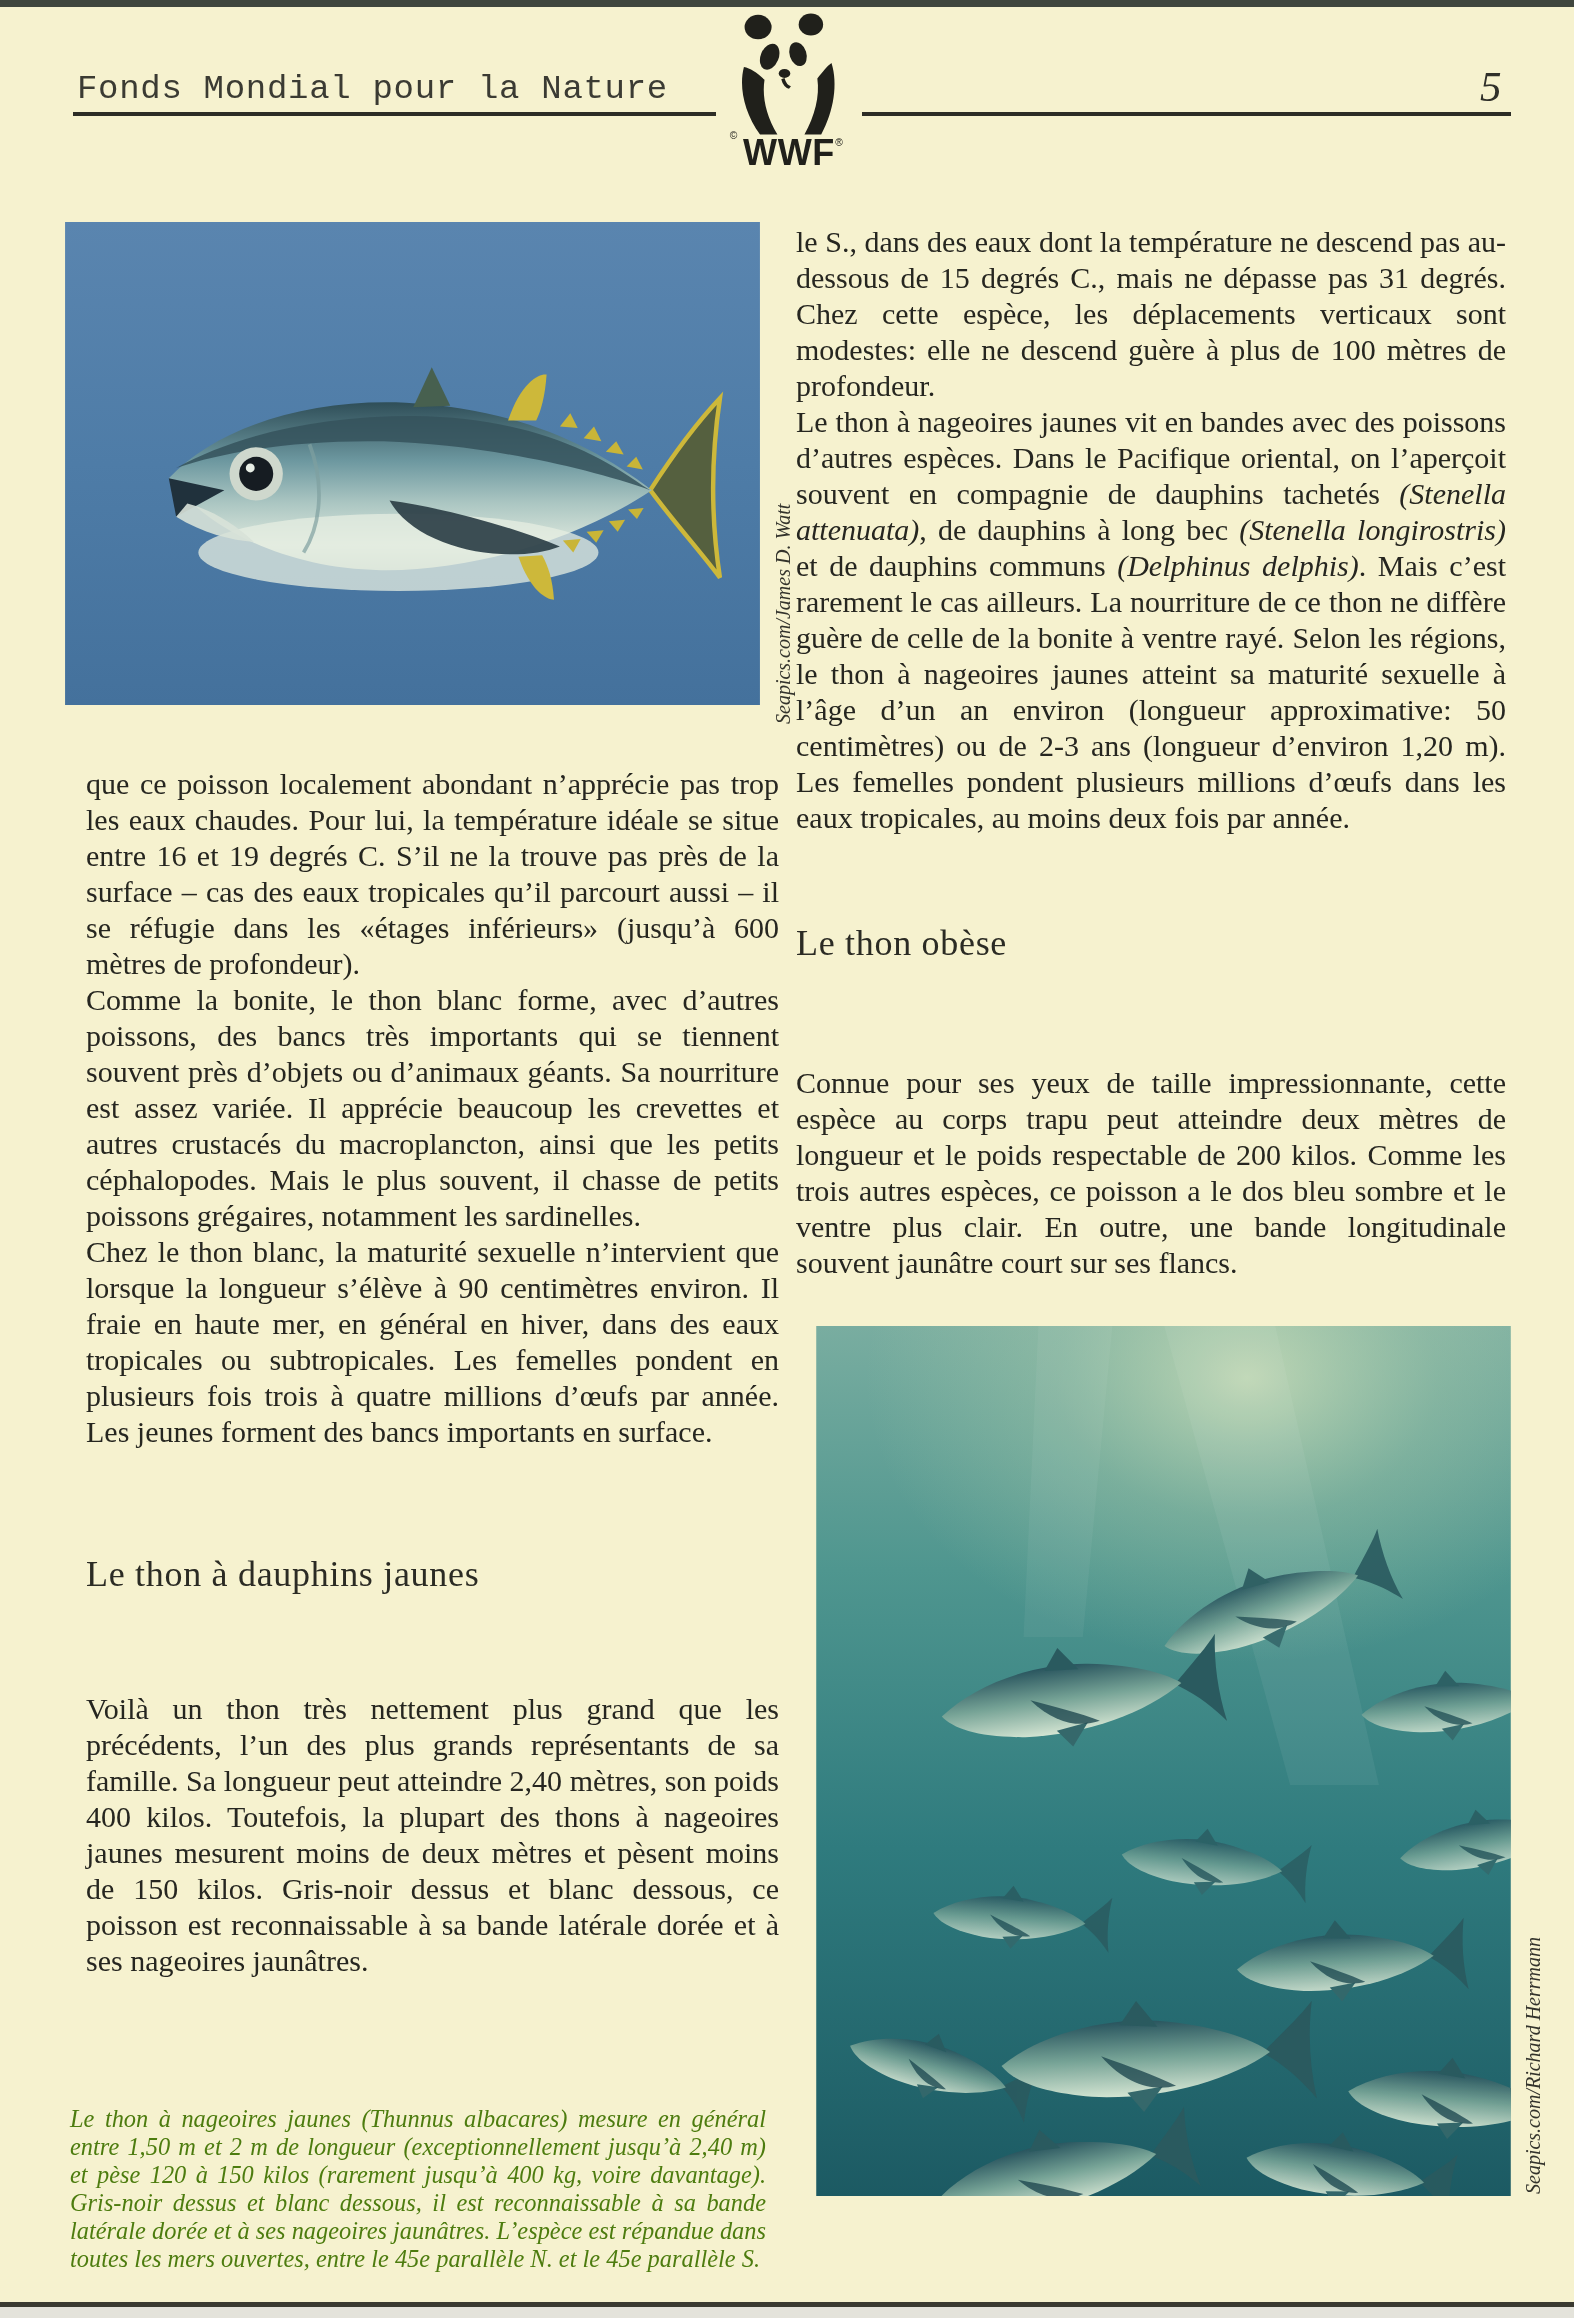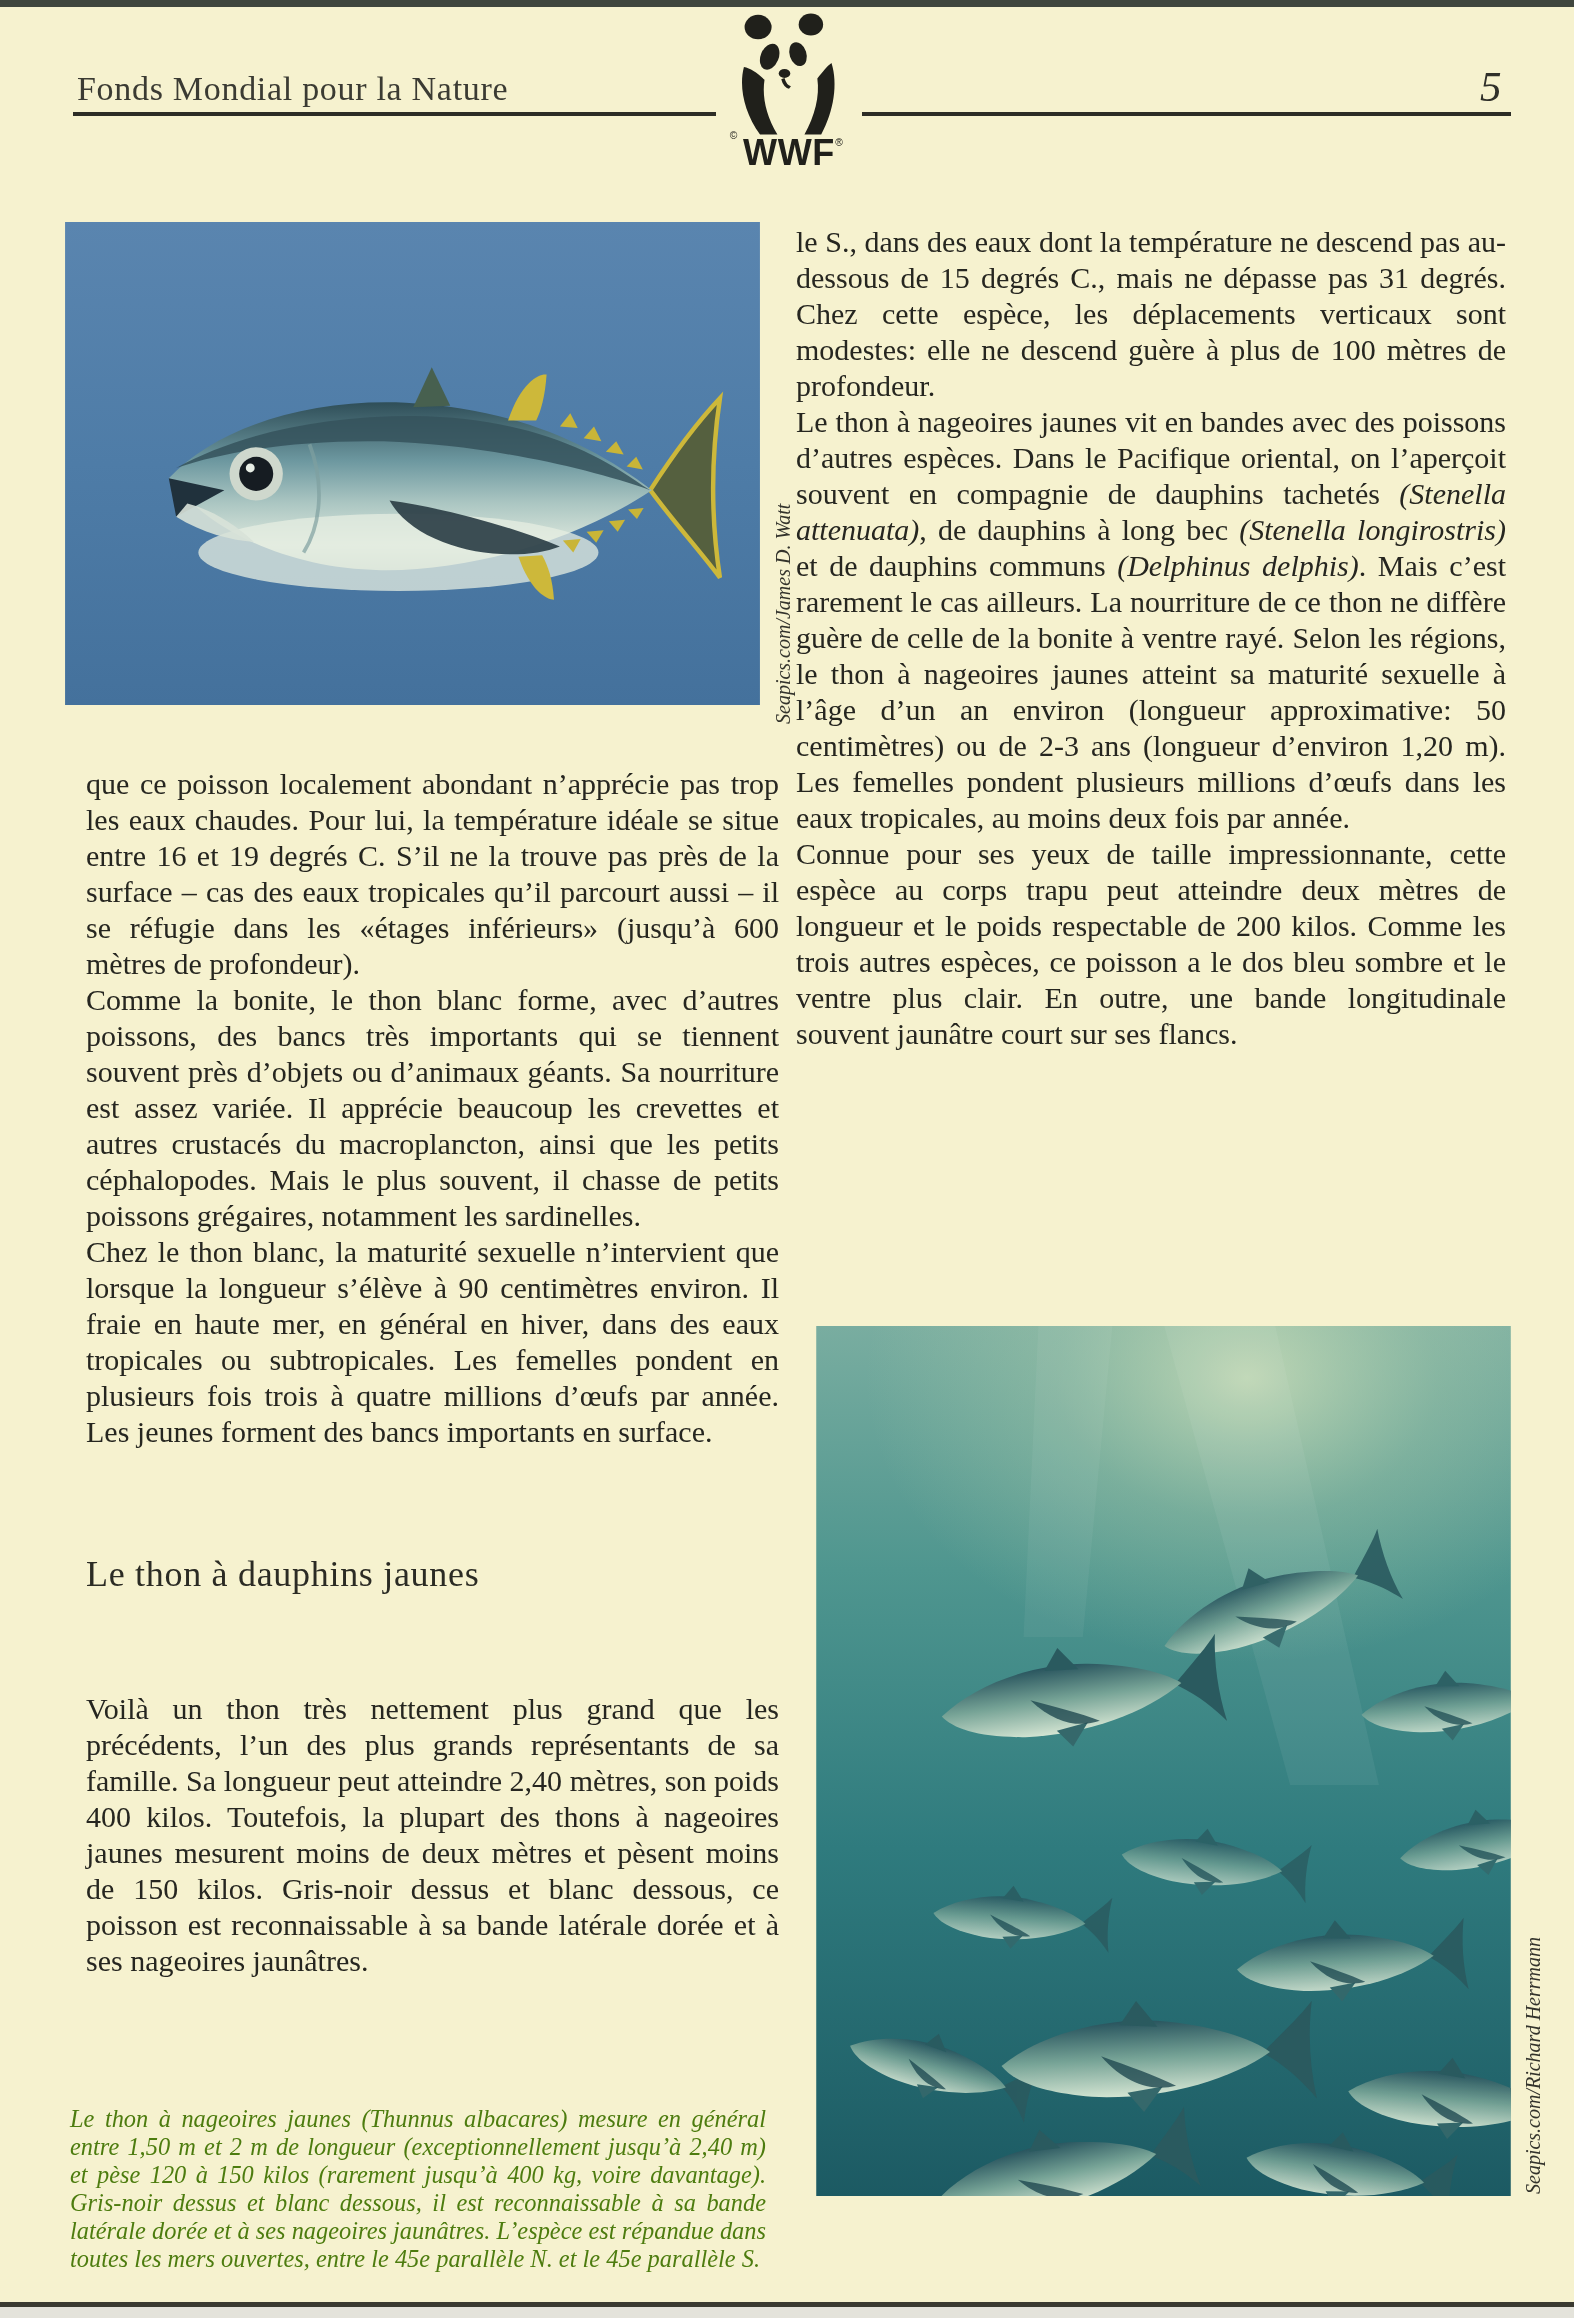--- a/index.html
+++ b/index.html
@@ -8,21 +8,21 @@
     background:#f6f2cf;overflow:hidden;
     font-family:"Liberation Serif",serif;color:#262620;
   }
   .strip-top{position:absolute;left:0;top:0;width:100%;height:6.7px;background:#3f463e;}
   .strip-bottom-dark{position:absolute;left:0;top:2302px;width:100%;height:5.2px;background:#3a3a31;}
   .strip-bottom-light{position:absolute;left:0;top:2307px;width:100%;height:12px;background:#e4e3db;}
 
   
   .org-name{
     position:absolute;left:77px;top:70px;
-    font-family:Liberation Serif, serif;font-size:34px;letter-spacing:0.7px;
+    font-family:Liberation Mono, monospace;font-size:34px;letter-spacing:0.7px;
     color:#3b3b33;white-space:nowrap;
   }
   .rule{position:absolute;top:112px;height:3.7px;background:#2d2d26;}
   .rule-left{left:73px;width:643px;}
   .rule-right{left:862px;width:649px;}
   .page-number{
     position:absolute;left:1480px;top:62px;
     font-size:43px;font-style:italic;color:#30302a;
   }
   .logo{position:absolute;left:724px;top:9px;width:130px;height:161px;}
@@ -137,20 +137,21 @@
     <p>Chez le thon blanc, la maturité sexuelle n’intervient que lorsque la longueur s’élève à 90 centimètres environ. Il fraie en haute mer, en général en hiver, dans des eaux tropicales ou subtropicales. Les femelles pondent en plusieurs fois trois à quatre millions d’œufs par année. Les jeunes forment des bancs importants en surface.</p>
     <h2>Le thon à dauphins jaunes</h2>
     <p>Voilà un thon très nettement plus grand que les précédents, l’un des plus grands représentants de sa famille. Sa longueur peut atteindre 2,40 mètres, son poids 400 kilos. Toutefois, la plupart des thons à nageoires jaunes mesurent moins de deux mètres et pèsent moins de 150 kilos. Gris-noir dessus et blanc dessous, ce poisson est reconnaissable à sa bande latérale dorée et à ses nageoires jaunâtres.</p>
   </div>
 
   <div class="caption">Le thon à nageoires jaunes (Thunnus albacares) mesure en général entre 1,50 m et 2 m de longueur (exceptionnellement jusqu’à 2,40 m) et pèse 120 à 150 kilos (rarement jusqu’à 400 kg, voire davantage). Gris-noir dessus et blanc dessous, il est reconnaissable à sa bande latérale dorée et à ses nageoires jaunâtres. L’espèce est répandue dans toutes les mers ouvertes, entre le 45e parallèle N. et le 45e parallèle S.</div>
 
   <div class="col col-right">
     <p>le S., dans des eaux dont la température ne descend pas au-dessous de 15 degrés C., mais ne dépasse pas 31 degrés. Chez cette espèce, les déplacements verticaux sont modestes: elle ne descend guère à plus de 100 mètres de profondeur.</p>
     <p><span>Le thon à nageoires jaunes vit en bandes avec des poissons d’autres espèces. Dans le Pacifique oriental, on l’aperçoit souvent en compagnie de dauphins tachetés </span><span class="it">(Stenella attenuata)</span><span>, de dauphins à long bec </span><span class="it">(Stenella longirostris)</span><span> et de dauphins communs </span><span class="it">(Delphinus delphis)</span><span>. Mais c’est rarement le cas ailleurs. La nourriture de ce thon ne diffère guère de celle de la bonite à ventre rayé. Selon les régions, le thon à nageoires jaunes atteint sa maturité sexuelle à l’âge d’un an environ (longueur approximative: 50 centimètres) ou de 2-3 ans (longueur d’environ 1,20 m). Les femelles pondent plusieurs millions d’œufs dans les eaux tropicales, au moins deux fois par année.</span></p>
+    <h2>Le thon obèse</h2>
     <p>Connue pour ses yeux de taille impressionnante, cette espèce au corps trapu peut atteindre deux mètres de longueur et le poids respectable de 200 kilos. Comme les trois autres espèces, ce poisson a le dos bleu sombre et le ventre plus clair. En outre, une bande longitudinale souvent jaunâtre court sur ses flancs.</p>
   </div>
 
   <svg class="photo photo2" width="695" height="870" viewBox="0 0 938 1175">
     <defs>
       <linearGradient id="water2" x1="0" y1="0" x2="0" y2="1">
         <stop offset="0" stop-color="#79ada0"></stop>
         <stop offset="0.28" stop-color="#4f968f"></stop>
         <stop offset="0.6" stop-color="#2f7b7e"></stop>
         <stop offset="1" stop-color="#1c5a63"></stop>

